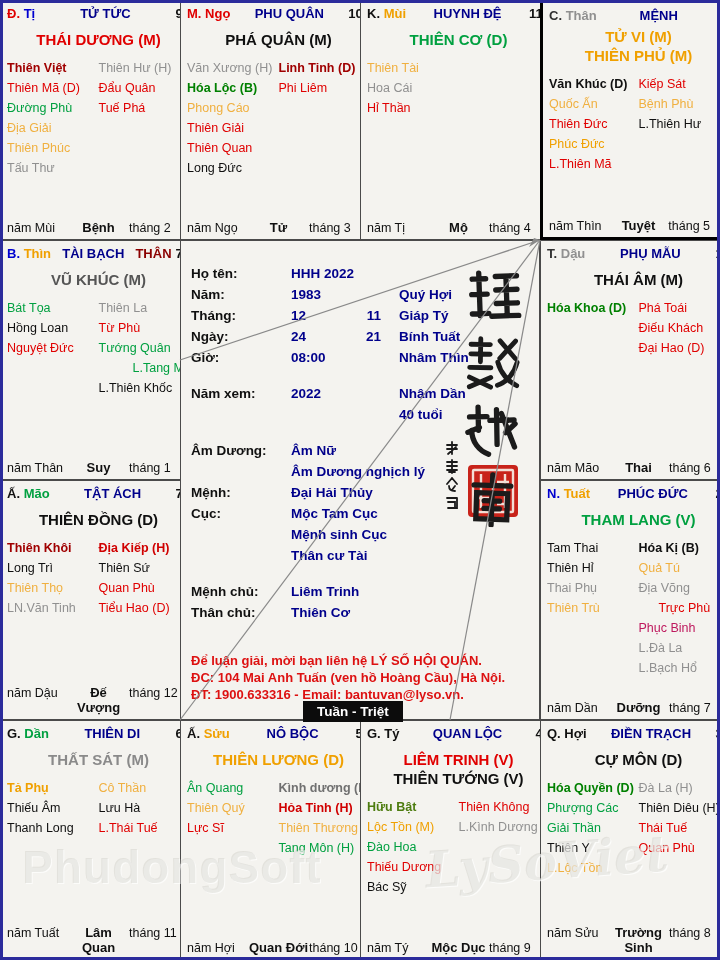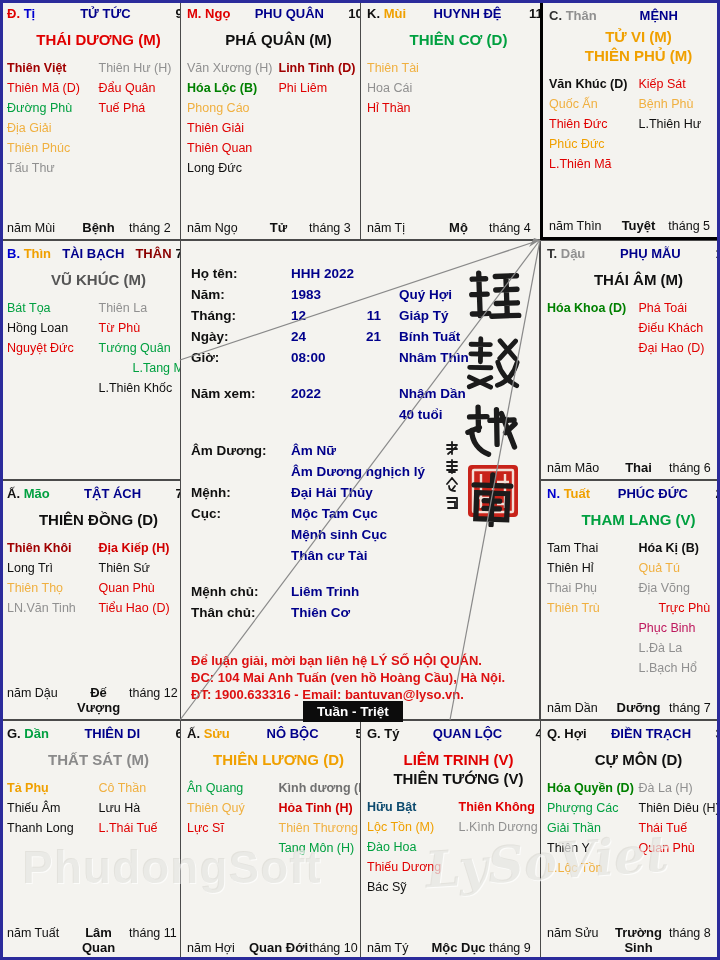--- a/index.html
+++ b/index.html
@@ -185,20 +185,25 @@
           <div style="color:#e00000;">Nguyệt Đức</div>
         </div>
         <div class="scol">
           <div style="color:#909090;">Thiên La</div>
           <div style="color:#e00000;">Từ Phù</div>
           <div style="color:#00a040;">Tướng Quân</div>
           <div style="color:#00a040;margin-left:34px;">L.Tang Môn</div>
           <div style="color:#101010;">L.Thiên Khốc</div>
         </div>
       </div>
+      <div class="cfoot">
+        <span class="fy">năm Thân</span>
+        <span class="fs">Suy</span>
+        <span class="fm">tháng 1</span>
+      </div>
     </div>
   <div class="cell" style="left:540px;top:240px">
       <div class="chead">
         <span class="canchi"><span style="color:#303030">T.</span> <span style="color:#909090">Dậu</span></span>
         <span class="pname">PHỤ MẪU</span>
         <span class="pnum">13</span>
       </div>
       <div class="mstars">
         <div style="color:#101010">THÁI ÂM (M)</div>
       </div>
@@ -339,28 +344,28 @@
         <span class="canchi"><span style="color:#101010">G.</span> <span style="color:#101010">Tý</span></span>
         <span class="pname">QUAN LỘC</span>
         <span class="pnum">43</span>
       </div>
       <div class="mstars">
         <div style="color:#e00000">LIÊM TRINH (V)</div>
         <div style="color:#101010">THIÊN TƯỚNG (V)</div>
       </div>
       <div class="stars">
         <div class="scol">
-          <div style="color:#0c4a6e;font-weight:bold;">Hữu Bật</div>
+          <div style="color:#4d7c0f;font-weight:bold;">Hữu Bật</div>
           <div style="color:#f0a000;">Lộc Tồn (M)</div>
           <div style="color:#00a040;">Đào Hoa</div>
           <div style="color:#e00000;">Thiếu Dương</div>
           <div style="color:#101010;">Bác Sỹ</div>
         </div>
         <div class="scol">
-          <div style="color:#e00000;font-weight:bold;">Thiên Không</div>
+          <div style="color:#e00000;font-weight:normal;">Thiên Không</div>
           <div style="color:#909090;">L.Kình Dương</div>
         </div>
       </div>
       <div class="cfoot">
         <span class="fy">năm Tý</span>
         <span class="fs">Mộc Dục</span>
         <span class="fm">tháng 9</span>
       </div>
     </div>
   <div class="cell" style="left:540px;top:720px">

